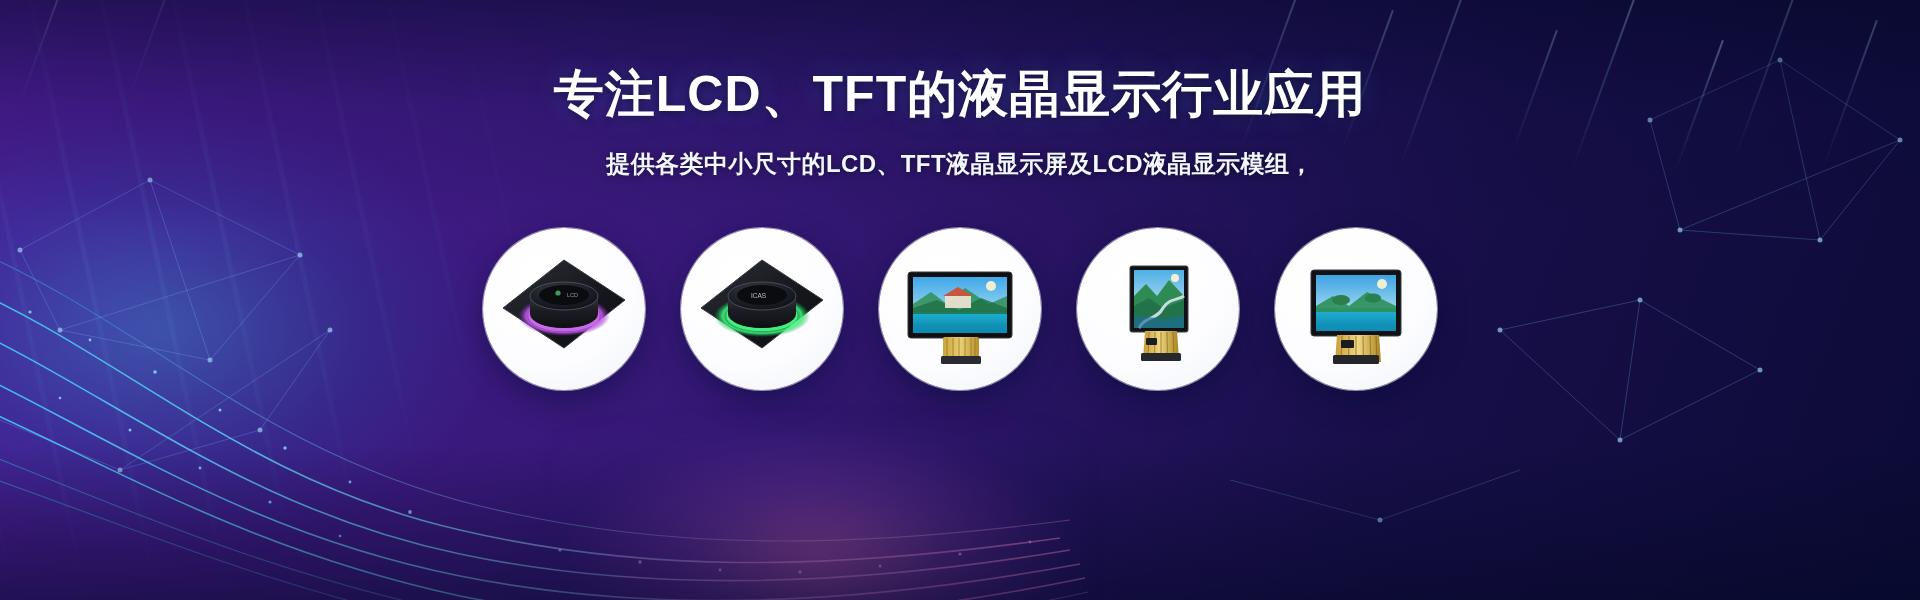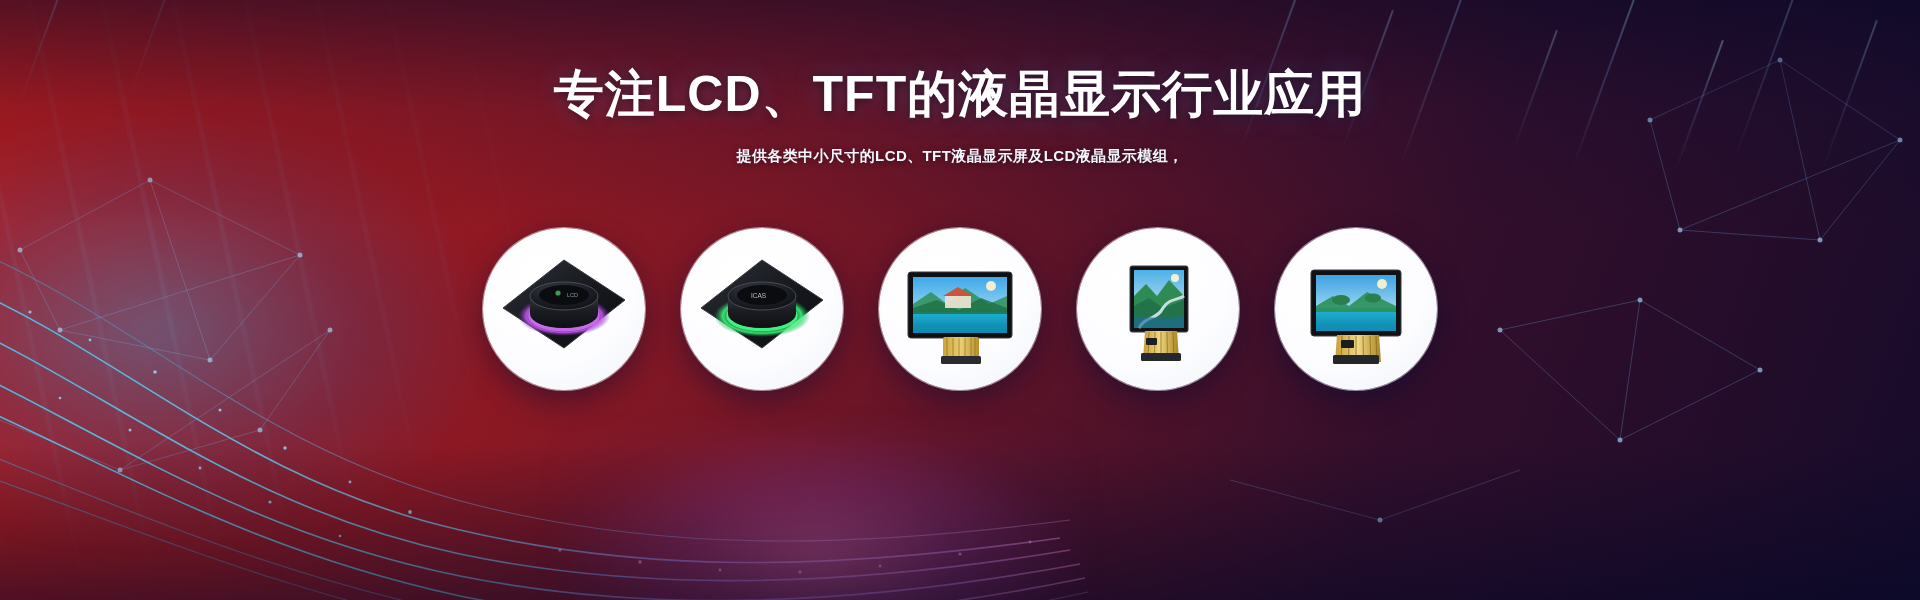--- a/index.html
+++ b/index.html
@@ -9,21 +9,21 @@
   }
   body {
     font-family: "Liberation Sans", "DejaVu Sans", sans-serif;
   }
 
   .banner {
     position: relative;
     width: 1920px;
     height: 600px;
     overflow: hidden;
-    background: #b91c1c;
+    background: #4c1d95;
   }
 
   
   .bg-base {
     position: absolute;
     inset: 0;
     background:
       radial-gradient(ellipse 900px 620px at 18% 58%, #1b6fb8 0%, rgba(20,70,140,0.62) 28%, rgba(12,30,90,0.12) 62%, rgba(8,16,60,0) 80%),
       radial-gradient(ellipse 700px 500px at 2% 35%, #1e7fc4 0%, rgba(22,80,150,0.5) 32%, rgba(10,25,80,0) 72%),
       radial-gradient(ellipse 1100px 700px at 92% 62%, #143a92 0%, rgba(14,40,110,0.55) 38%, rgba(8,16,60,0) 78%),
@@ -108,21 +108,21 @@
     font-size: 50px;
     font-weight: 700;
     letter-spacing: 1px;
     color: #ffffff;
     line-height: 1.12;
     text-shadow: 0 2px 10px rgba(0,0,0,.45), 0 0 26px rgba(80,150,255,.28);
   }
 
   .subline {
     margin: 0 auto;
-    font-size: 15px;
+    font-size: 24px;
     font-weight: 700;
     color: #f2f6ff;
     line-height: 1.85;
     letter-spacing: .4px;
     text-shadow: 0 1px 6px rgba(0,0,0,.5);
   }
   .subline.first { padding-top: 20px; }
 
   
   .circles {

